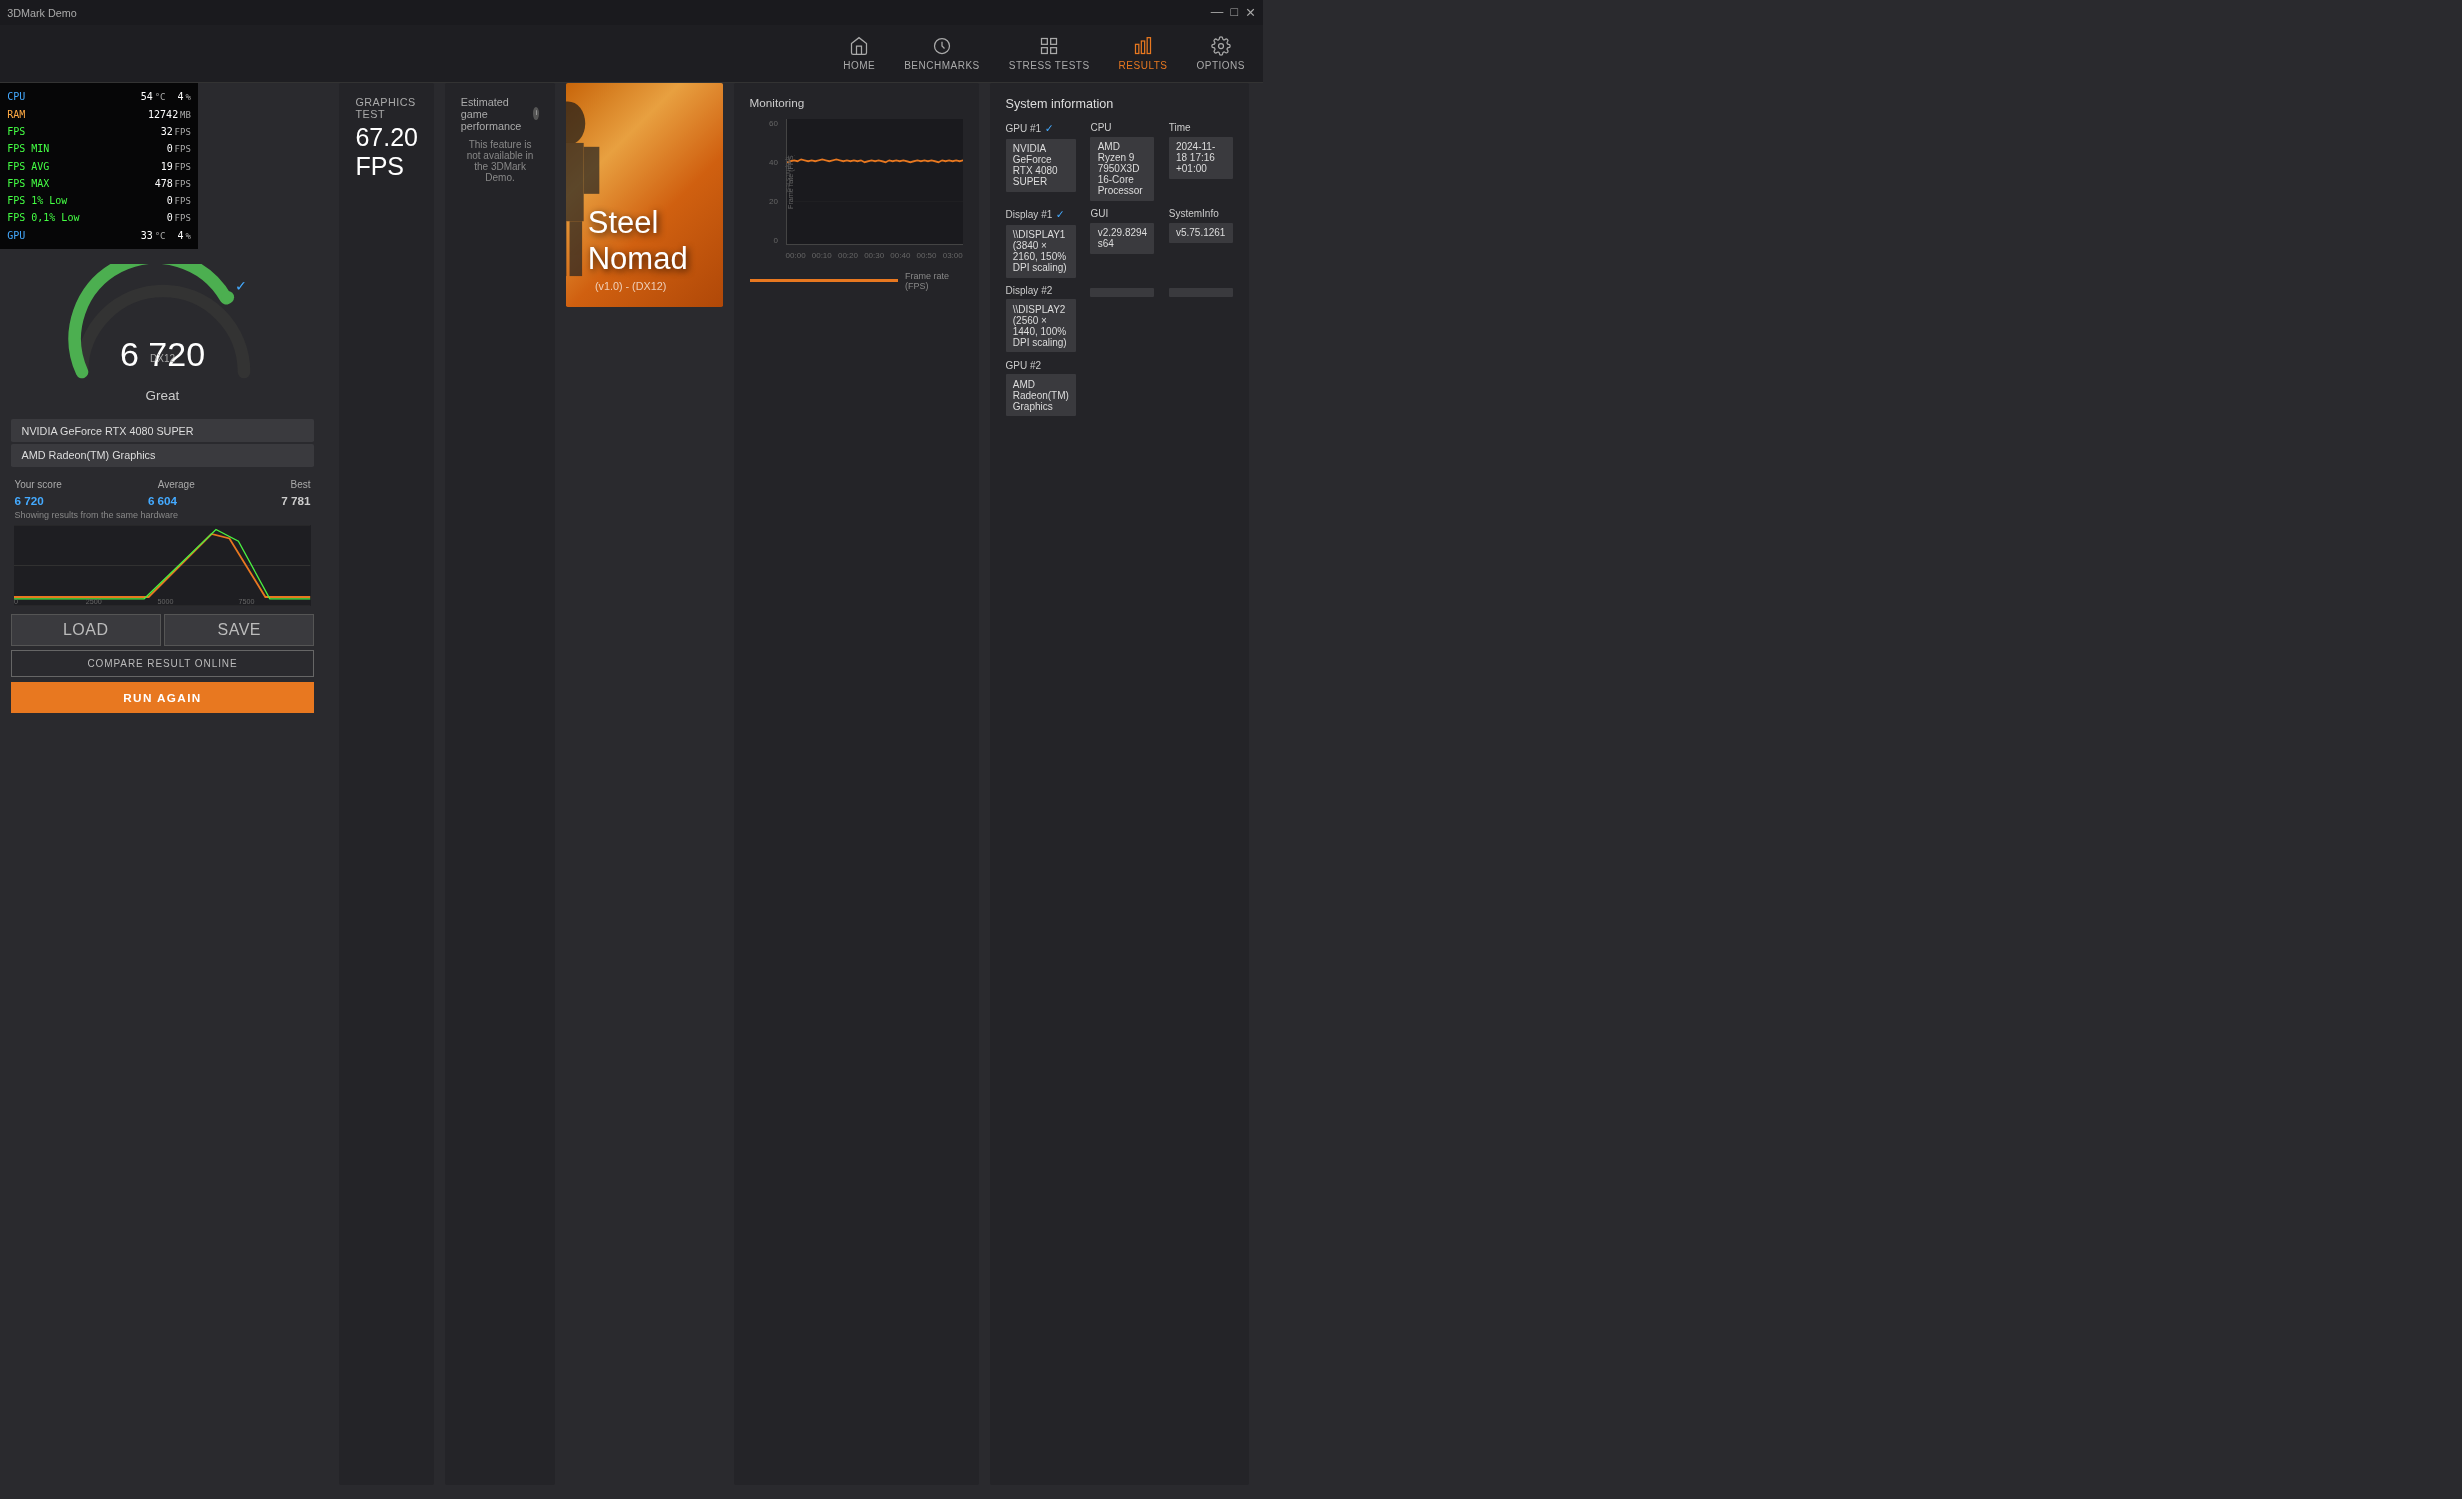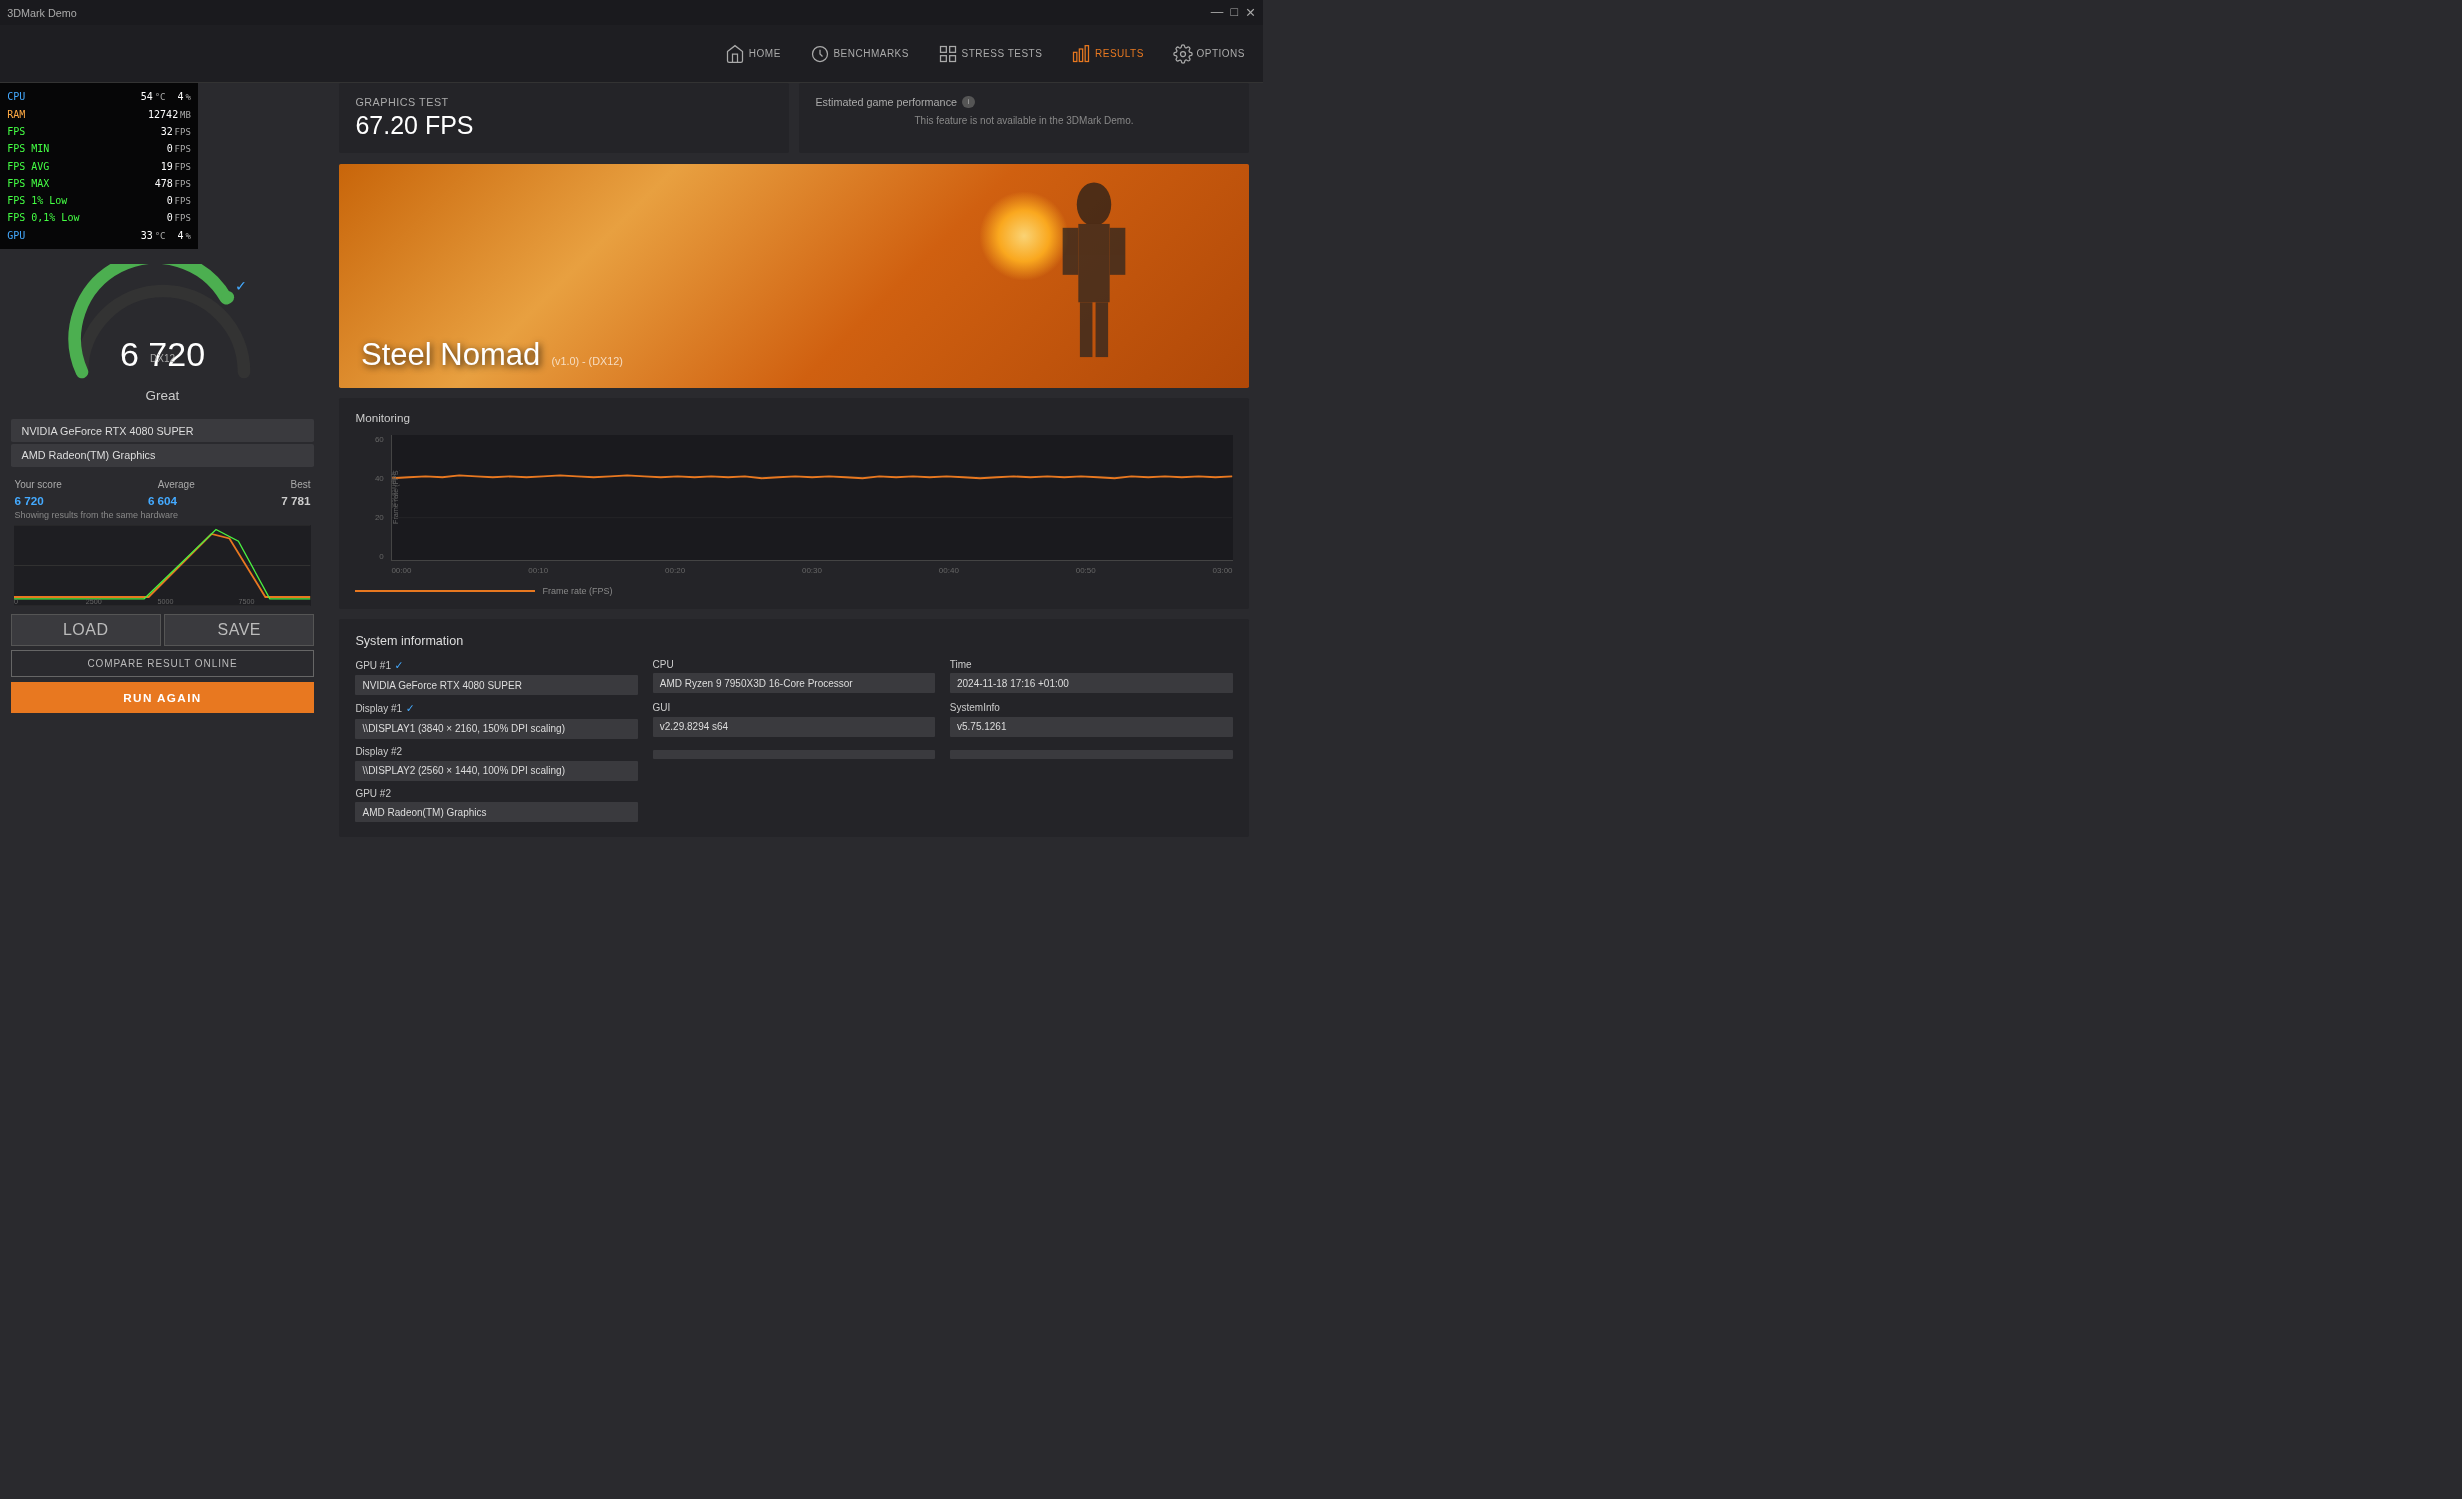--- a/index.html
+++ b/index.html
@@ -33,21 +33,21 @@
       display: flex;
       align-items: center;
       justify-content: flex-end;
       padding: 0 18px;
       height: 58px;
       border-bottom: 0.9px solid #333;
     }
     .nav-items { display: flex; gap: 29px; align-items: center; }
     .nav-item {
       display: flex;
-      flex-direction: row;
+      flex-direction: column;
       align-items: center;
       gap: 3.6px;
       cursor: pointer;
       color: #aaa;
       font-size: 10px;
       text-transform: uppercase;
       letter-spacing: 0.5px;
     }
     .nav-item.active { color: #e87820; }
     .nav-item svg { width: 20px; height: 20px; }
@@ -204,21 +204,21 @@
       width: calc(100% - 21.6px);
       text-align: center;
       font-weight: bold;
     }
 
     
     .right-panel {
       flex: 1;
       padding: 0 14.4px 14.4px 14.4px;
       display: flex;
-      flex-direction: column;
+      flex-direction: row;
       gap: 10.8px;
     }
 
     
     .test-card {
       background: #242428;
       padding: 12.6px 16px;
       border-radius: 1.8px;
     }
     .test-card-title { font-size: 10.8px; color: #aaa; margin-bottom: 3.6px; text-transform: uppercase; letter-spacing: 0.5px; }

